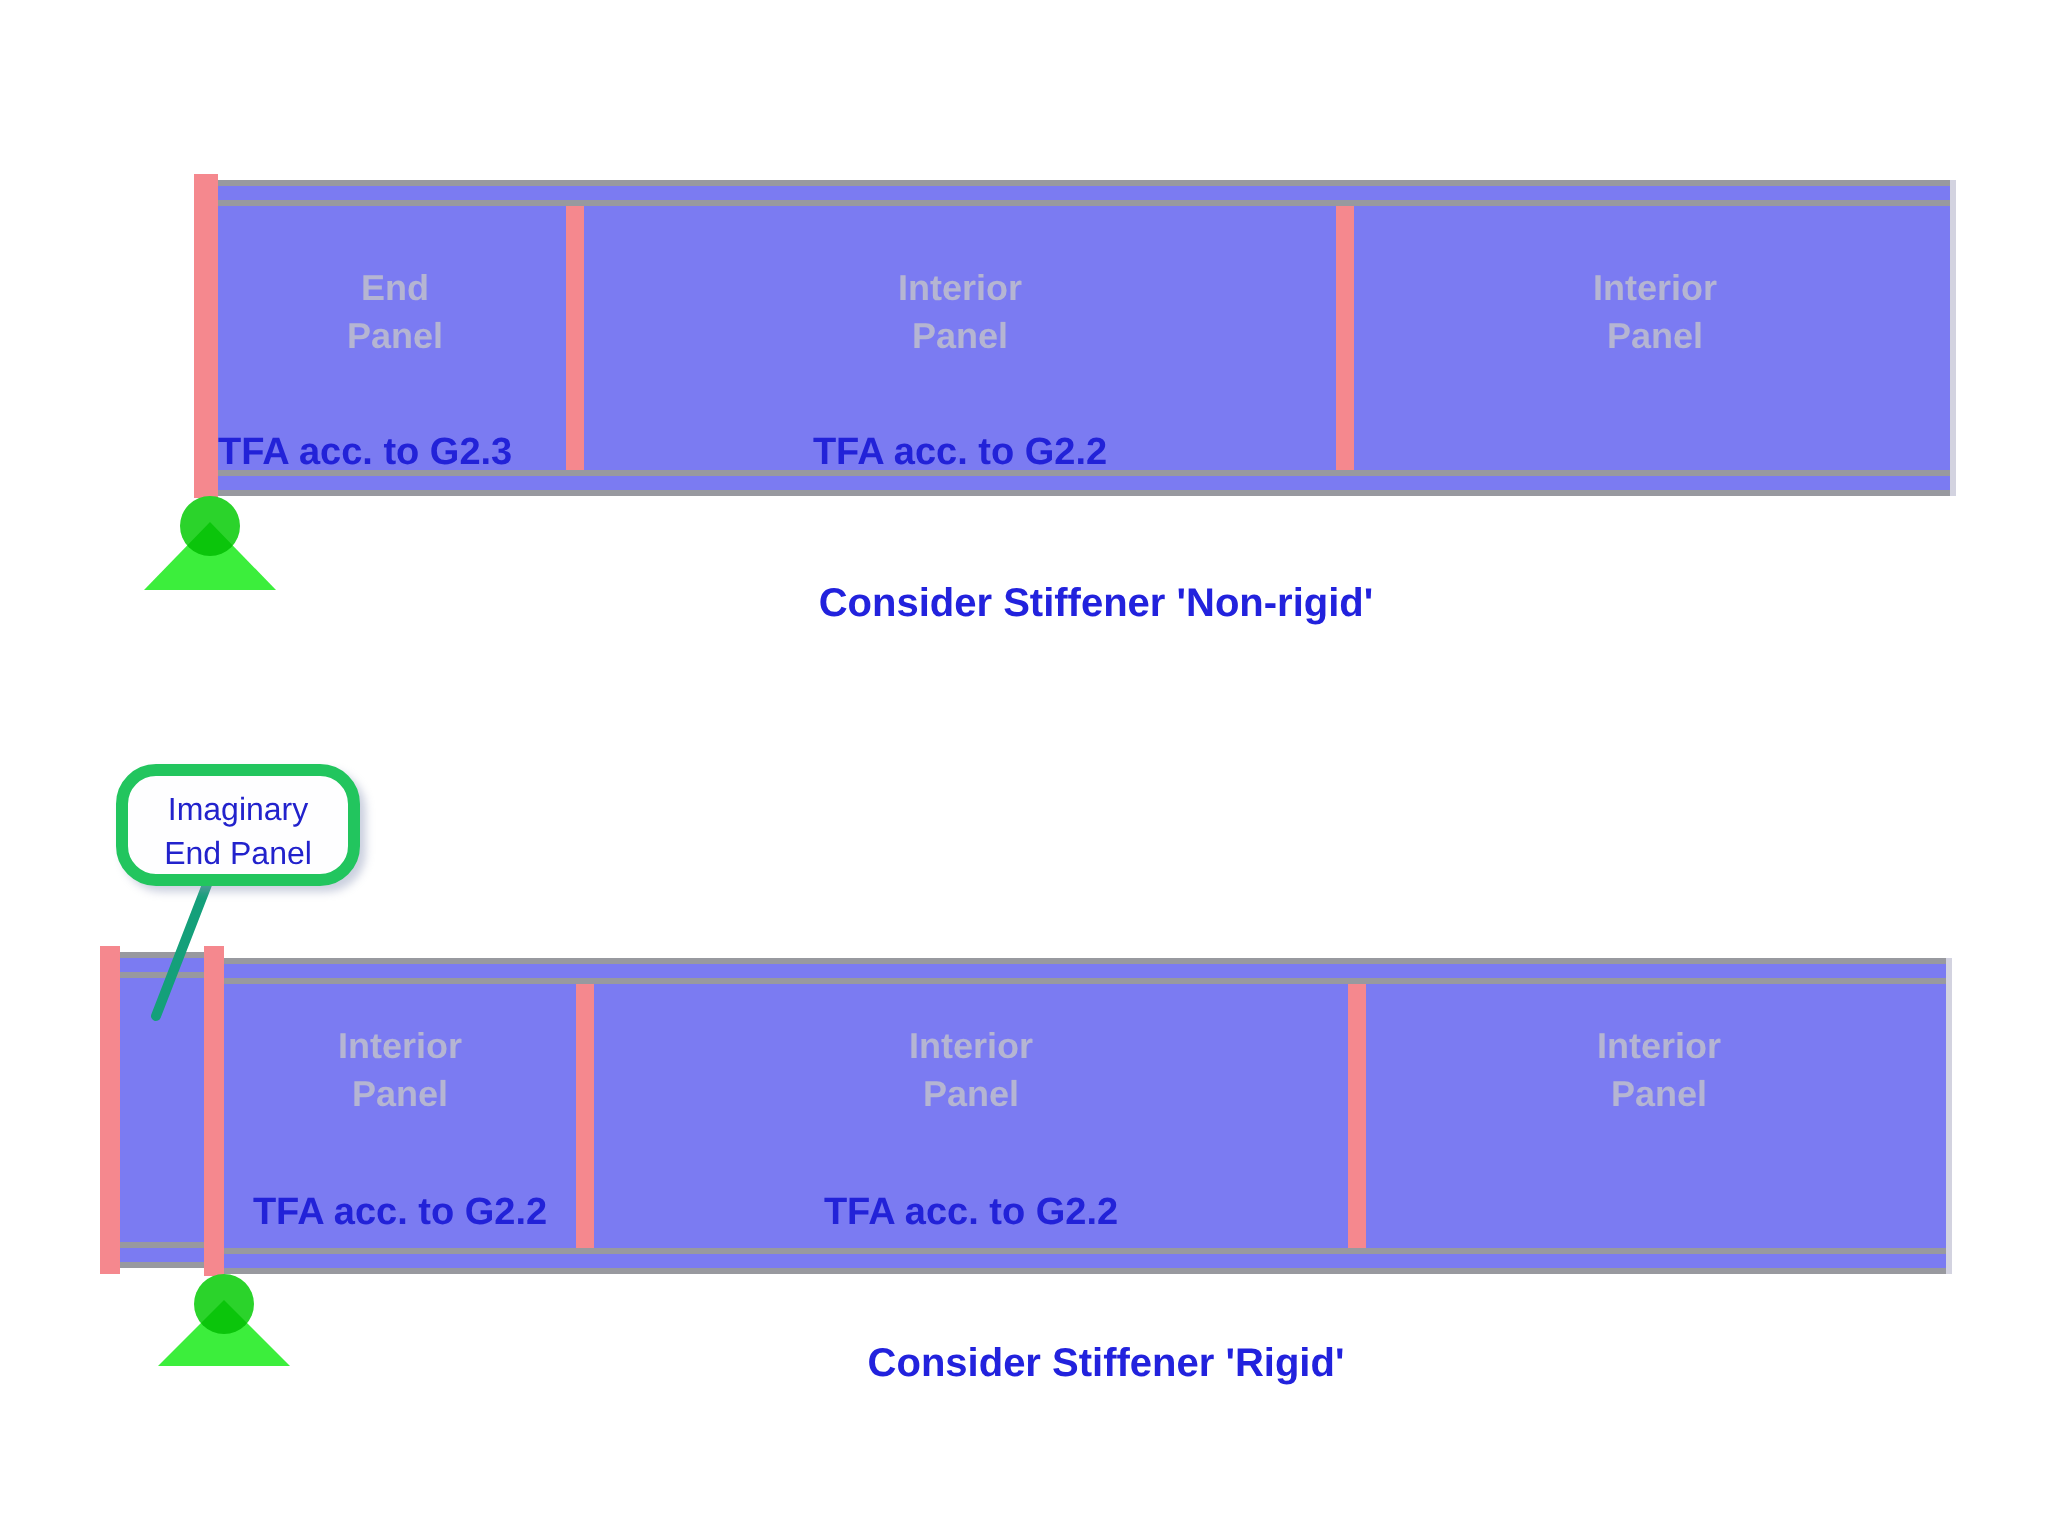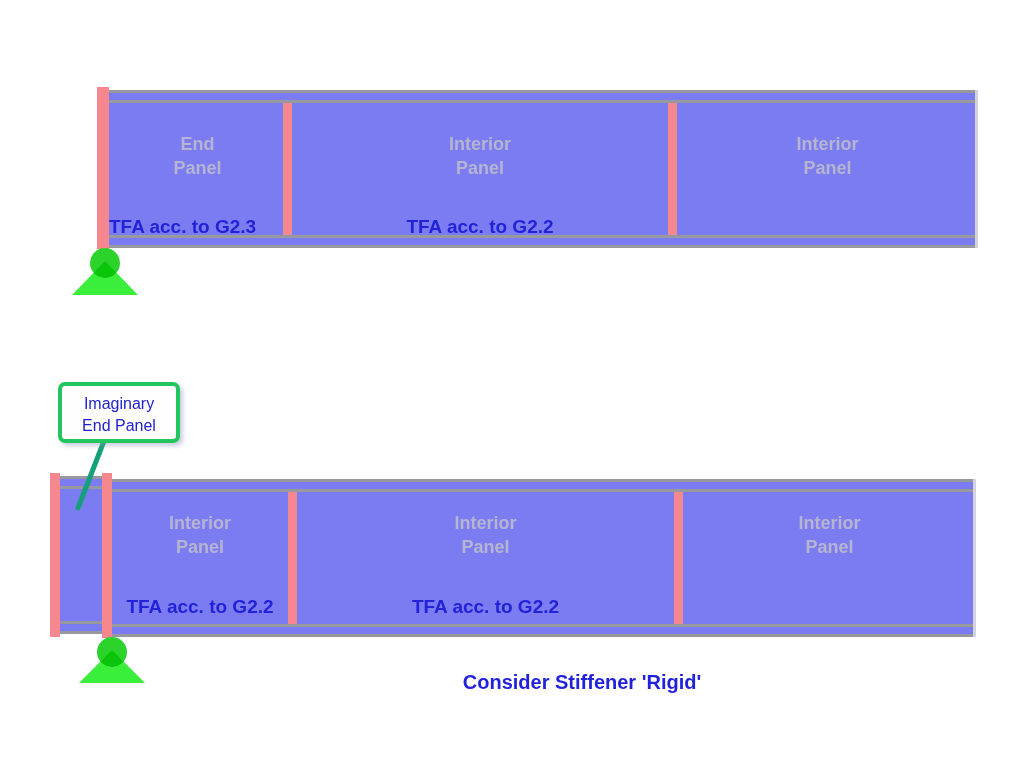--- a/index.html
+++ b/index.html
@@ -13,22 +13,22 @@
   .flange.top{top:0;}
   .flange.bottom{bottom:0;}
   .stiffener{position:absolute;background:#f5888e;}
   .panel-label{position:absolute;text-align:center;font-weight:bold;
     font-size:18px;line-height:24px;color:#b5b5d2;}
   .tfa-label{position:absolute;text-align:center;font-weight:bold;
     font-size:19px;color:#2222d8;white-space:nowrap;}
   .caption{position:absolute;transform:translateX(-50%);font-weight:bold;
     font-size:20px;color:#2222dd;white-space:nowrap;}
   .callout{position:absolute;left:58px;top:382px;width:122px;height:61px;
-    box-sizing:border-box;background:#fefeff;border:4px solid #22c55e;
-    border-radius:7px;box-shadow:3px 3px 4px rgba(140,150,185,0.45);
+    box-sizing:border-box;background:#fefeff;border:6px solid #22c55e;
+    border-radius:20px;box-shadow:3px 3px 4px rgba(140,150,185,0.45);
     color:#2222cc;font-size:16px;line-height:22px;text-align:center;
     padding-top:7px;z-index:6;}
   svg.overlay{position:absolute;left:0;top:0;z-index:5;pointer-events:none;}
 </style>
 </head>
 <body>
 
 <div class="scene">
 
   <div class="beam" style="left:98px;top:90px;width:877px;height:158px;">
@@ -49,20 +49,21 @@
     <div>Panel</div>
   </div>
   <div class="panel-label" style="left:677px;top:132px;width:301px;">
     <div>Interior</div>
     <div>Panel</div>
   </div>
 
   <div class="tfa-label" style="left:109px;top:216px;width:142px;">TFA acc. to G2.3</div>
   <div class="tfa-label" style="left:292px;top:216px;width:376px;">TFA acc. to G2.2</div>
 
+  <div class="caption" style="left:548px;top:291px;">Consider Stiffener 'Non-rigid'</div>
 
   <div class="beam" style="left:60px;top:476px;width:43px;height:158px;border-right:none;">
     <div class="flange top"></div>
     <div class="flange bottom"></div>
   </div>
   <div class="beam" style="left:103px;top:479px;width:870px;height:158px;">
     <div class="flange top"></div>
     <div class="flange bottom"></div>
   </div>
 
@@ -80,21 +81,21 @@
     <div>Panel</div>
   </div>
   <div class="panel-label" style="left:683px;top:511px;width:293px;">
     <div>Interior</div>
     <div>Panel</div>
   </div>
 
   <div class="tfa-label" style="left:112px;top:596px;width:176px;">TFA acc. to G2.2</div>
   <div class="tfa-label" style="left:297px;top:596px;width:377px;">TFA acc. to G2.2</div>
 
-  <div class="caption" style="left:582px;top:671px;text-align:center;">Consider Stiffener 'Rigid'</div>
+  <div class="caption" style="left:553px;top:671px;text-align:center;">Consider Stiffener 'Rigid'</div>
 
   <svg class="overlay" width="1024" height="768" viewBox="0 0 1024 768">
 
     <line x1="104" y1="441" x2="78" y2="508" stroke="#14a07a" stroke-width="5" stroke-linecap="round"></line>
 
     <g>
       <circle cx="105" cy="263" r="15" fill="#2bd32b"></circle>
       <polygon points="105,261 72,295 138,295" fill="#3cee3c" style="mix-blend-mode:multiply;"></polygon>
     </g>
 

